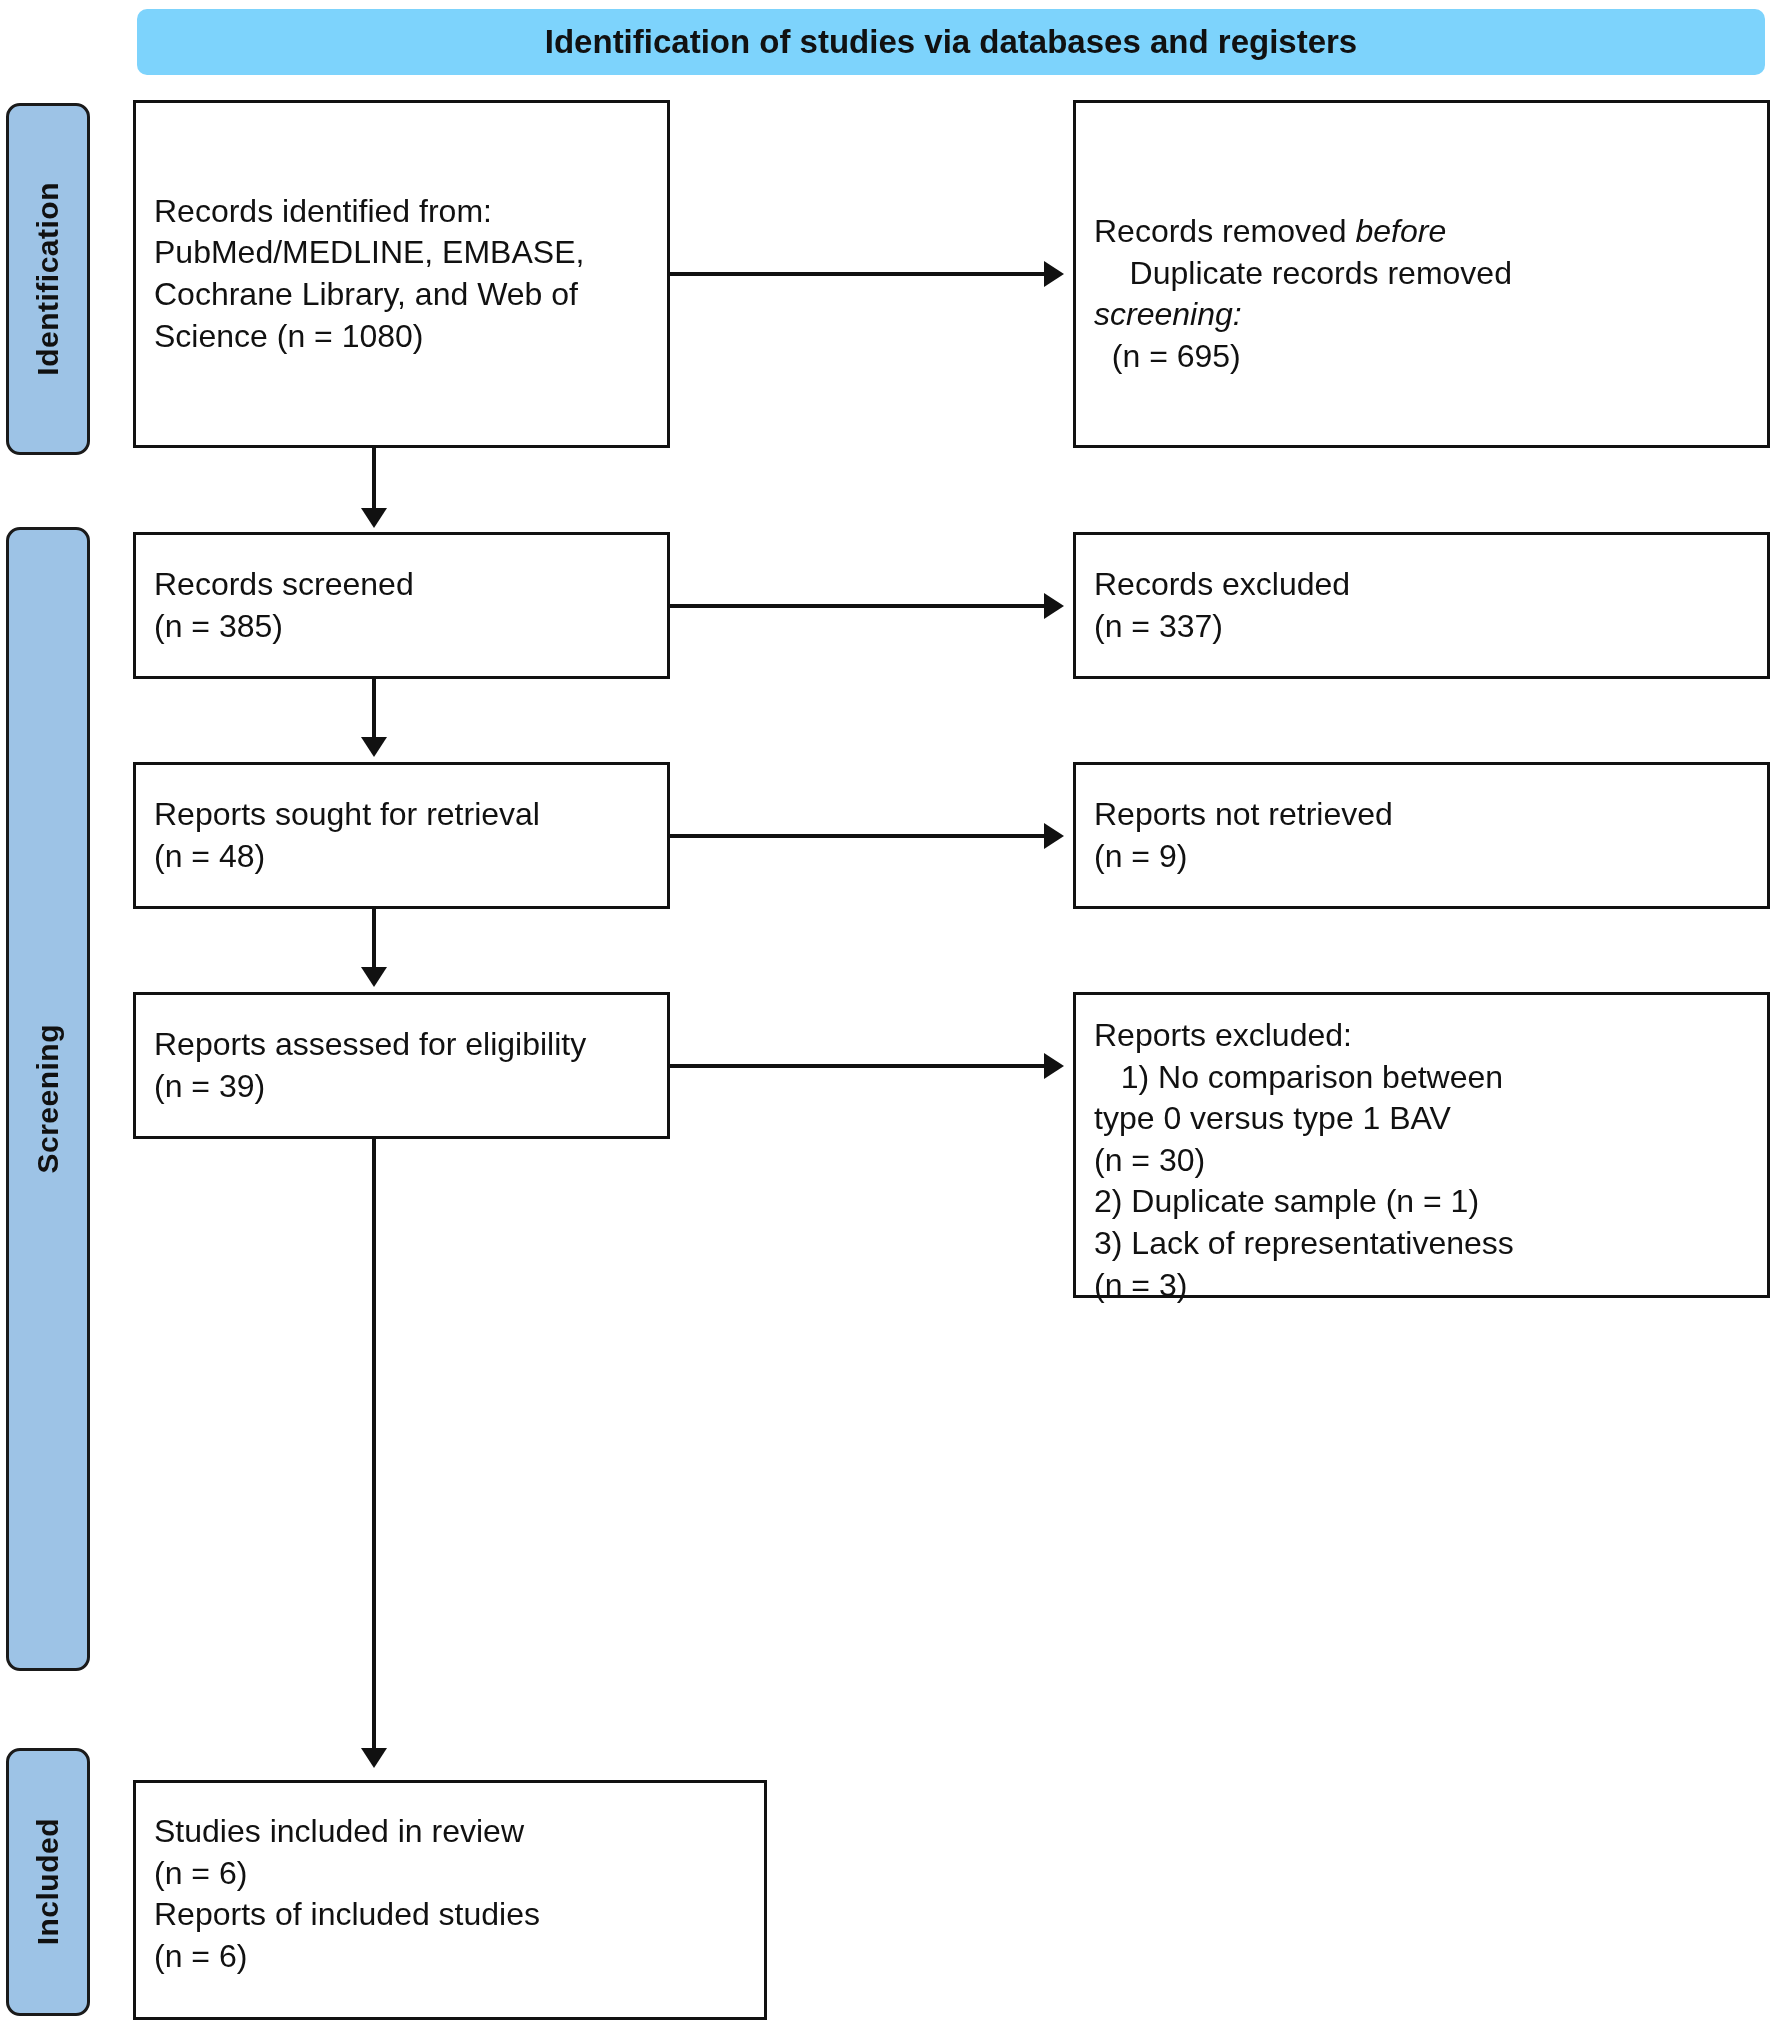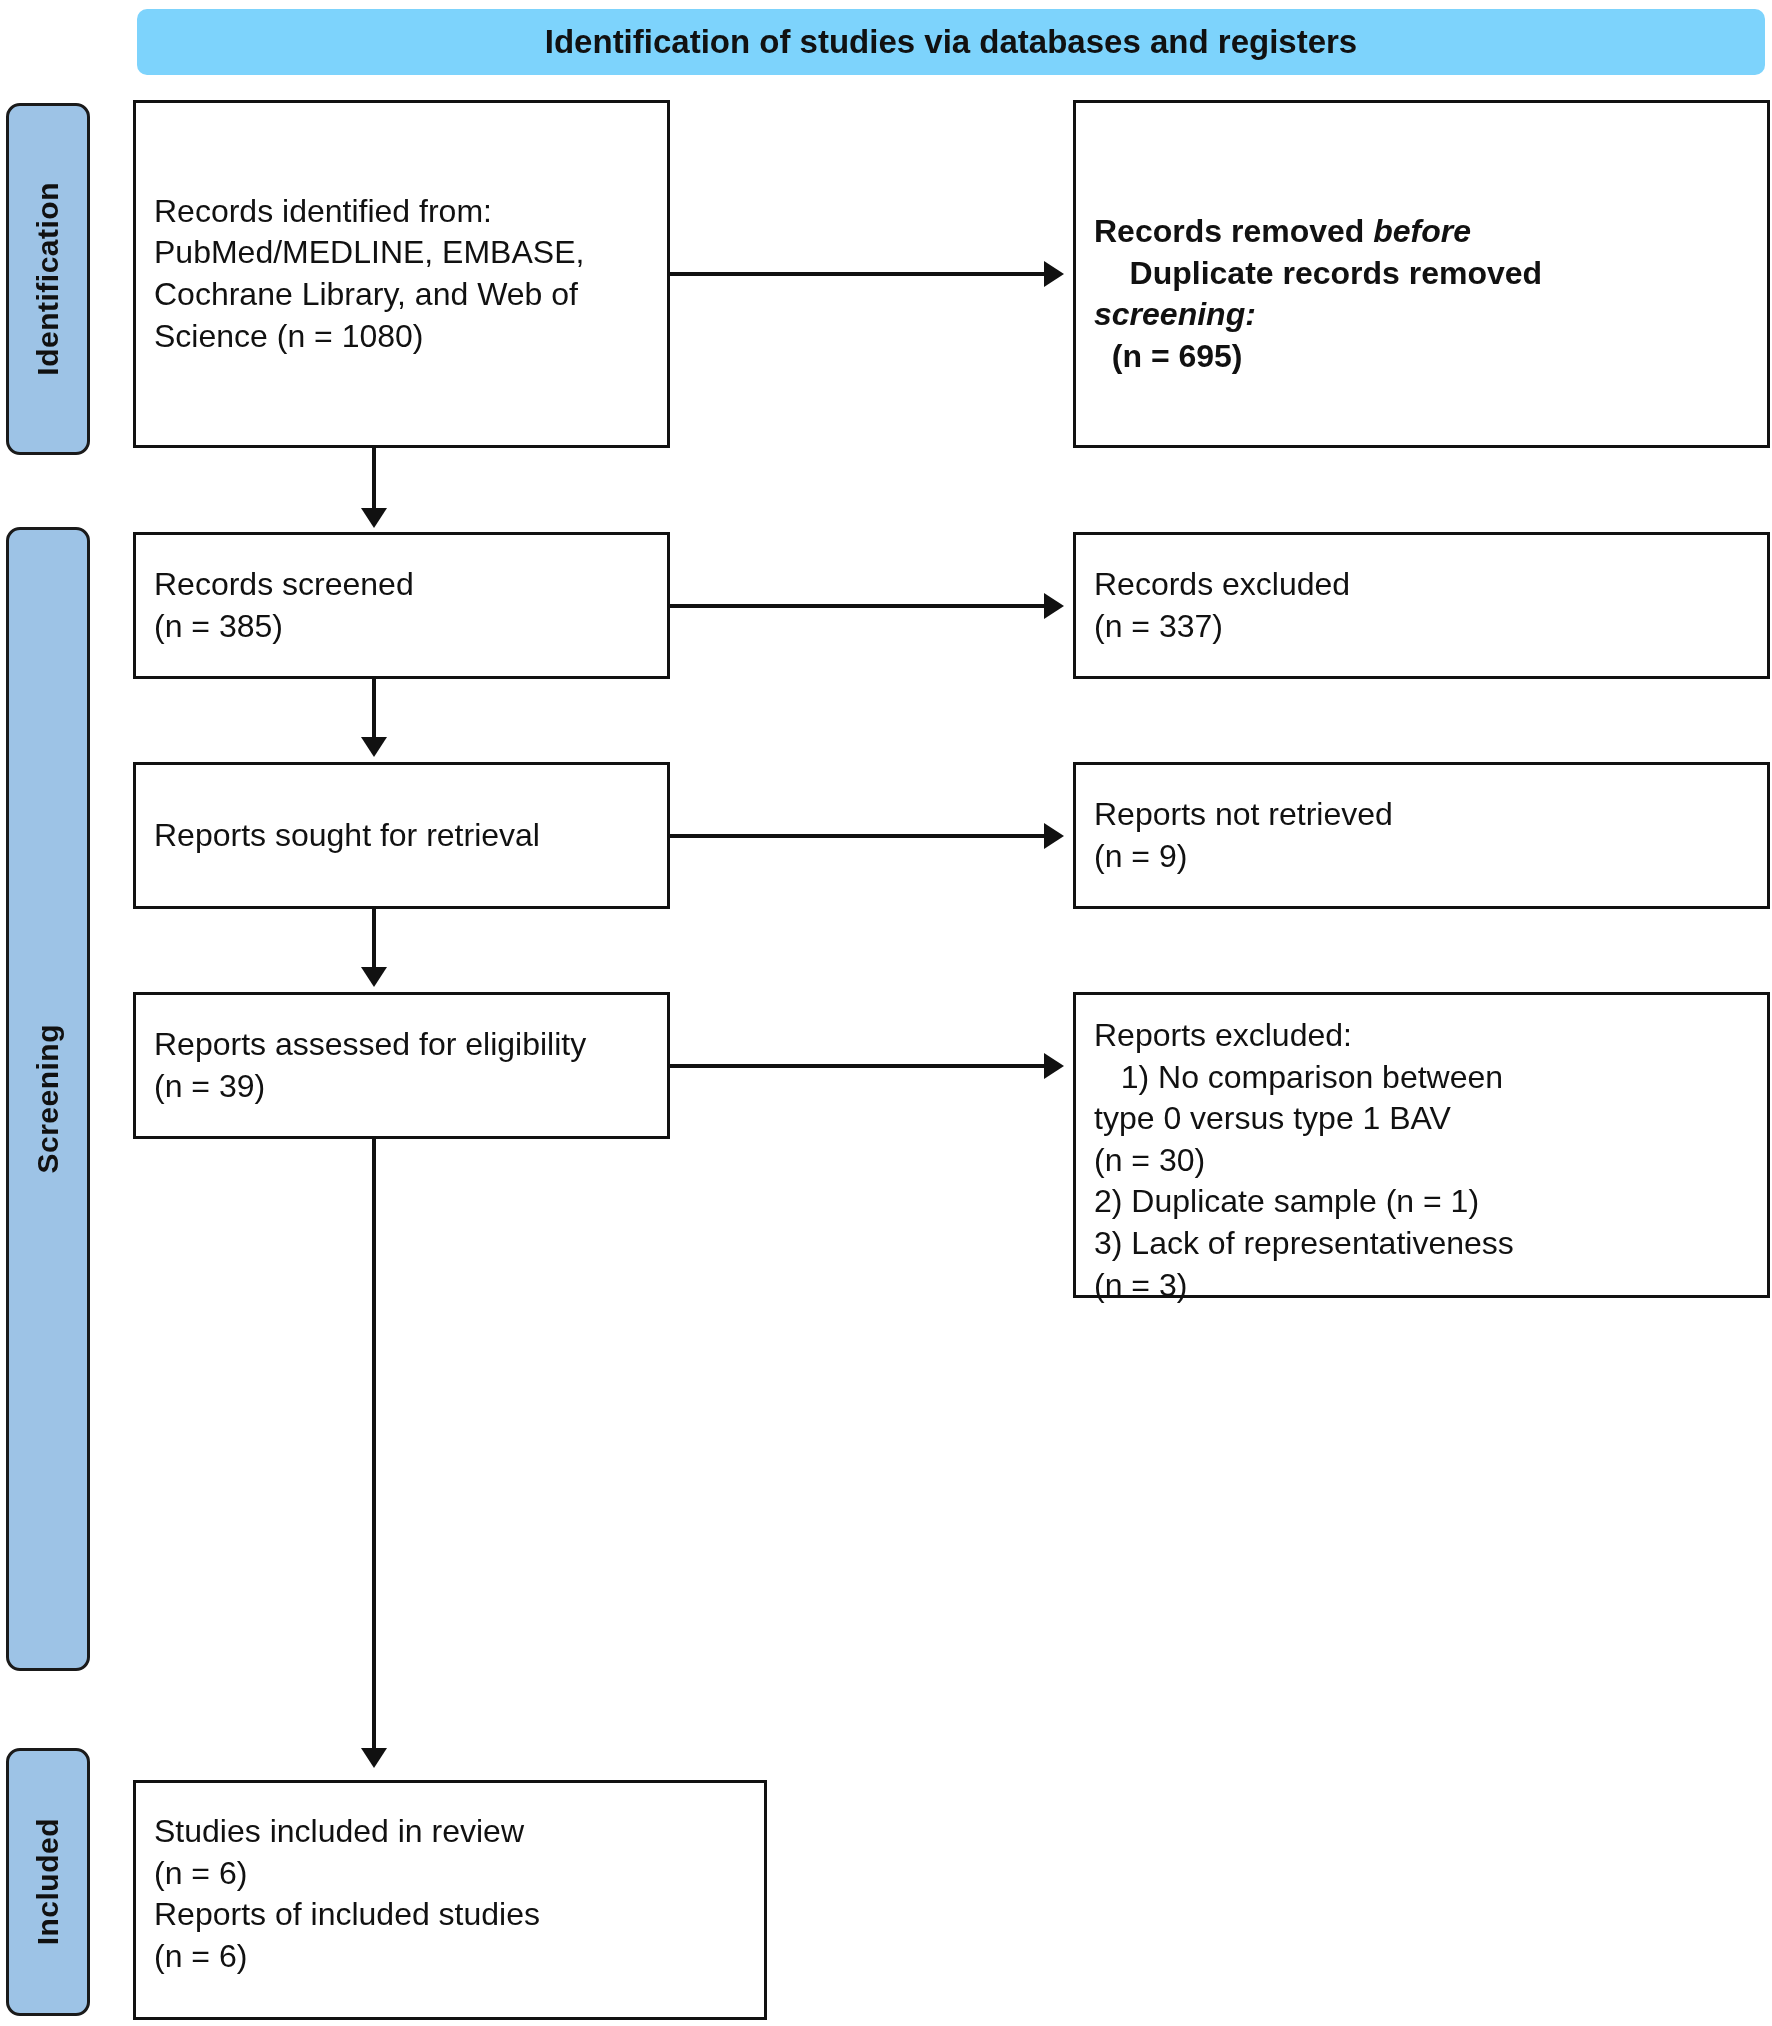--- a/index.html
+++ b/index.html
@@ -127,21 +127,21 @@
     <span class="stage-label">Included</span>
   </div>
 
   <div class="flow-box" style="left:133px; top:100px; width:537px; height:348px;">
     <span class="line">Records identified from:</span>
     <span class="line">PubMed/MEDLINE, EMBASE,</span>
     <span class="line">Cochrane Library, and Web of</span>
     <span class="line">Science (n = 1080)</span>
   </div>
 
-  <div class="flow-box top-align" style="left:1073px; top:100px; width:697px; height:348px; padding-top:108px;font-weight:bold;">
+  <div class="flow-box top-align" style="left:1073px; top:100px; width:697px; height:348px; padding-top:108px;">
     <span class="line">Records removed <i>before</i></span>
     <span class="line">    Duplicate records removed</span>
     <span class="line ital"><i>screening</i>:</span>
     <span class="line">  (n = 695)</span>
   </div>
 
   <div class="conn conn-h" style="left:670px; top:272px; width:374px;"></div>
   <div class="arrow-right" style="left:1044px; top:261px;"></div>
 
   <div class="conn conn-v" style="left:372px; top:448px; height:60px;"></div>
@@ -158,20 +158,21 @@
   </div>
 
   <div class="conn conn-h" style="left:670px; top:604px; width:374px;"></div>
   <div class="arrow-right" style="left:1044px; top:593px;"></div>
 
   <div class="conn conn-v" style="left:372px; top:679px; height:58px;"></div>
   <div class="arrow-down" style="left:361px; top:737px;"></div>
 
   <div class="flow-box" style="left:133px; top:762px; width:537px; height:147px;">
     <span class="line">Reports sought for retrieval</span>
+    <span class="line">(n = 48)</span>
   </div>
 
   <div class="flow-box" style="left:1073px; top:762px; width:697px; height:147px;">
     <span class="line">Reports not retrieved</span>
     <span class="line">(n = 9)</span>
   </div>
 
   <div class="conn conn-h" style="left:670px; top:834px; width:374px;"></div>
   <div class="arrow-right" style="left:1044px; top:823px;"></div>
 

